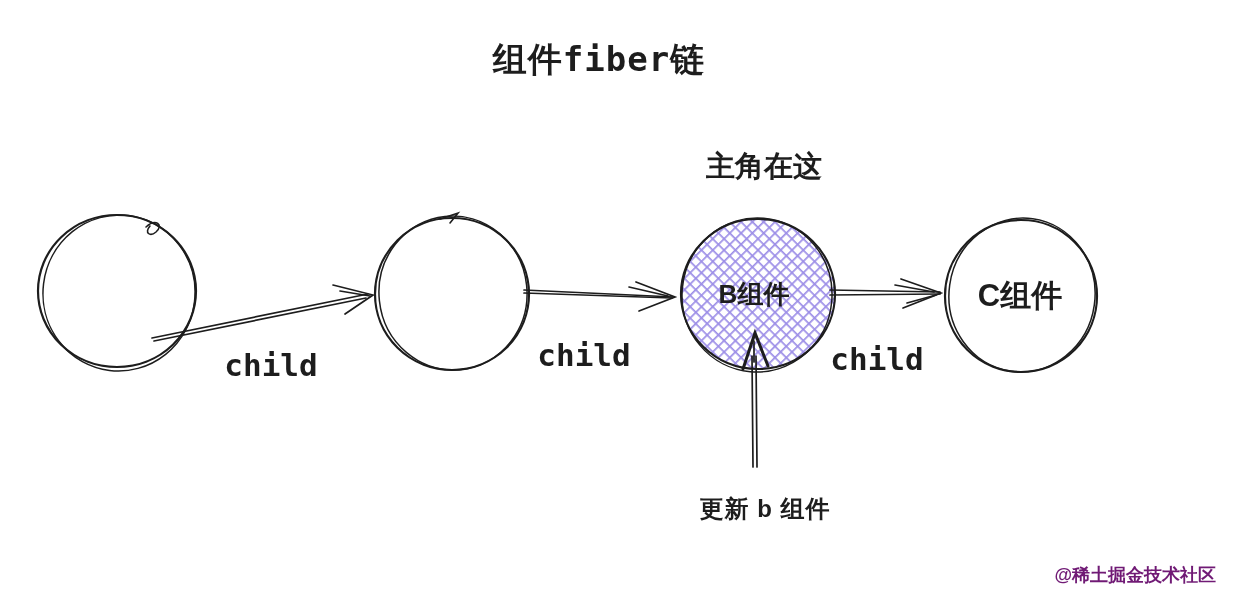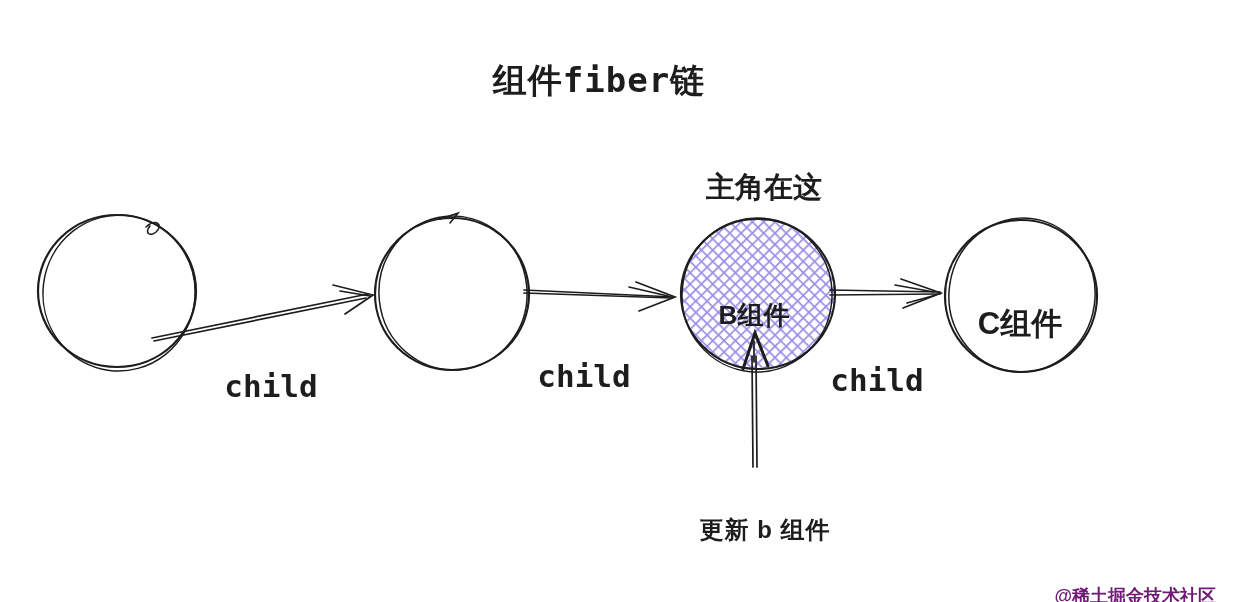--- a/index.html
+++ b/index.html
@@ -12,31 +12,30 @@
   }
   .canvas { position: absolute; inset: 0; }
   svg.sketch { position: absolute; left: 0; top: 0; }
 
   .txt {
     position: absolute;
     transform: translate(-50%, -50%);
     color: #1d1d1d;
     white-space: nowrap;
     text-align: right;
-    margin-top: 21px;
   }
   .mono { font-family: "DejaVu Sans Mono", "Liberation Mono", monospace; font-weight: bold; }
   .cjk  { font-family: Liberation Sans, sans-serif; font-weight: 600; }
 
   .title       { left: 599px; top: 60px;  font-size: 34px; letter-spacing: 1px; }
   .protagonist { left: 764px; top: 167px; font-size: 29px; }
   .root-label  { left: 124px; top: 296px; font-size: 30px; line-height: 47px; }
   .a-label     { left: 450px; top: 294px; font-size: 31px; }
   .b-label     { left: 754px; top: 294px; font-size: 26px; }
-  .c-label     { left: 1020px; top: 303px; font-size: 31px; }
+  .c-label     { left: 1020px; top: 296px; font-size: 31px; }
   .child-1     { left: 271px; top: 365px; font-size: 31px; }
   .child-2     { left: 584px; top: 355px; font-size: 31px; }
   .child-3     { left: 877px; top: 359px; font-size: 31px; }
   .update      { left: 765px; top: 509px; font-size: 24px; letter-spacing: 1px; }
   .watermark   {
     left: auto; right: 20px; top: 563px;
     transform: none;
     font-size: 18px;
     font-weight: 600;
     color: #701a75;

